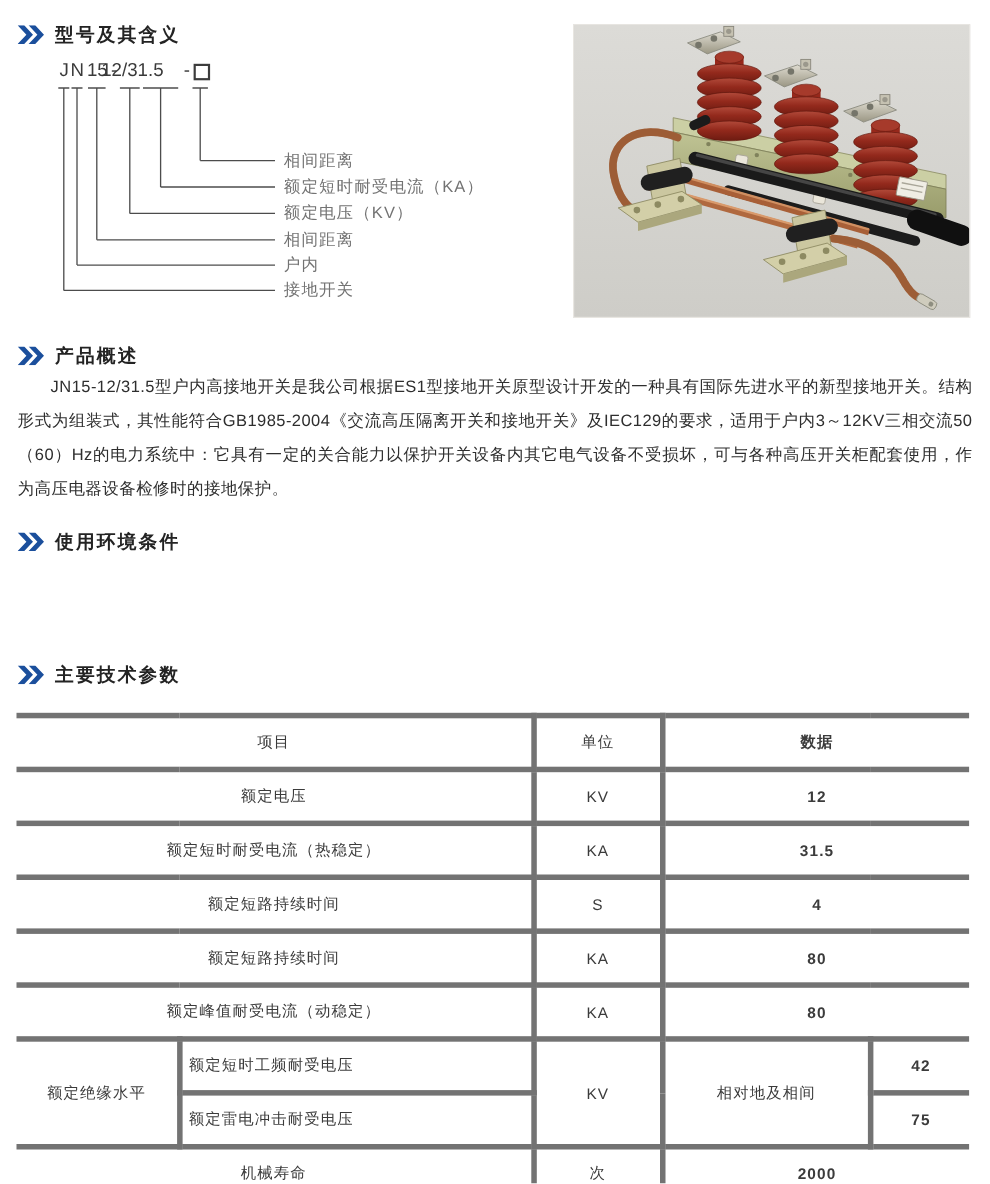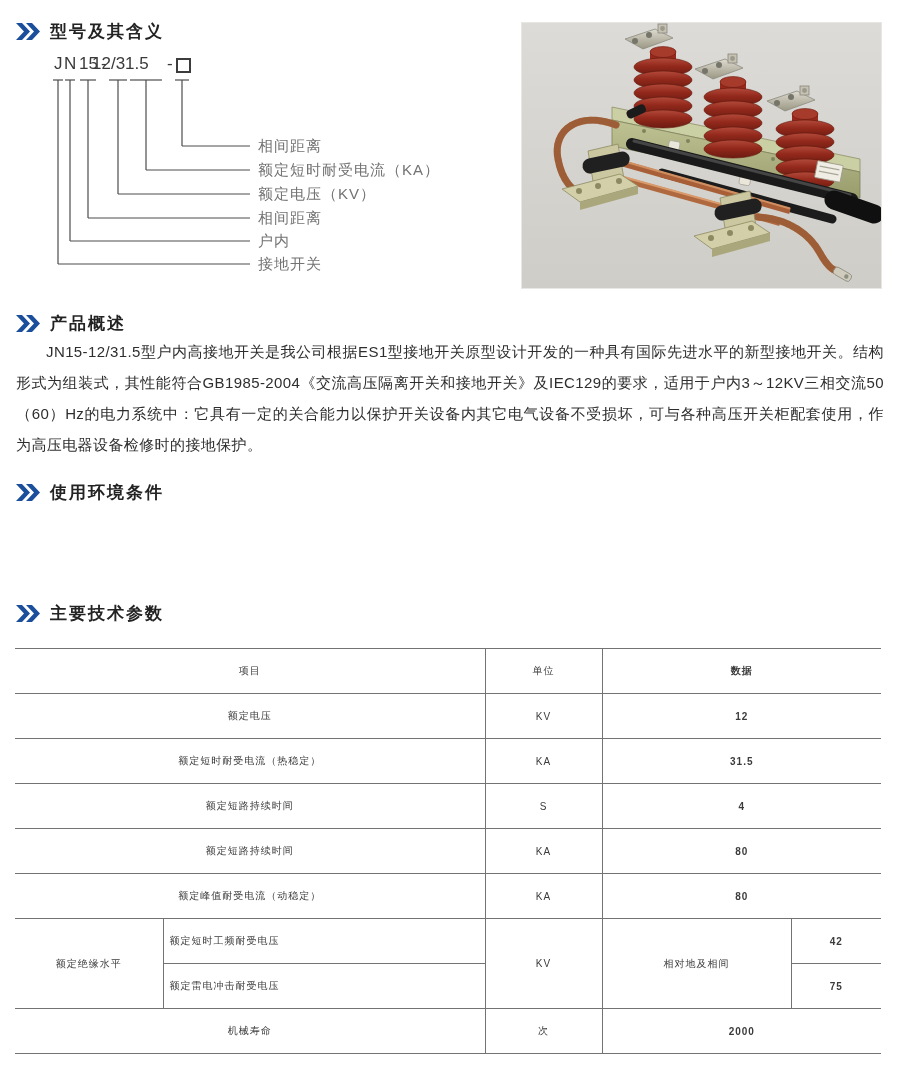--- a/index.html
+++ b/index.html
@@ -29,22 +29,22 @@
               font-size:15px; line-height:31px; text-align:justify; text-indent:2em;
               color:#2e2e2e; letter-spacing:0.4px; }
 
   
   .env-list { position:absolute; left:16px; top:468px; width:600px; }
   .env-item { font-size:15px; line-height:29px; color:#2e2e2e; letter-spacing:0.6px; white-space:nowrap; }
 
   
   table.params { position:absolute; left:15px; top:648px; width:866px;
                  border-collapse:collapse; table-layout:fixed; }
-  table.params td { border:1px solid #737373; height:44px; text-align:center;
-                    vertical-align:middle; font-size:10px; color:#3b3b3b;
+  table.params td { border:5px solid #737373; height:44px; text-align:center;
+                    vertical-align:middle; font-size:14px; color:#3b3b3b;
                     padding:0 6px; letter-spacing:1px; }
   table.params tr td:first-child { border-left:none; }
   table.params tr td:last-child  { border-right:none;font-weight:bold; }
   table.params td.left { text-align:left; }
 </style>
 </head>
 <body>
 
 <div class="page">
 

